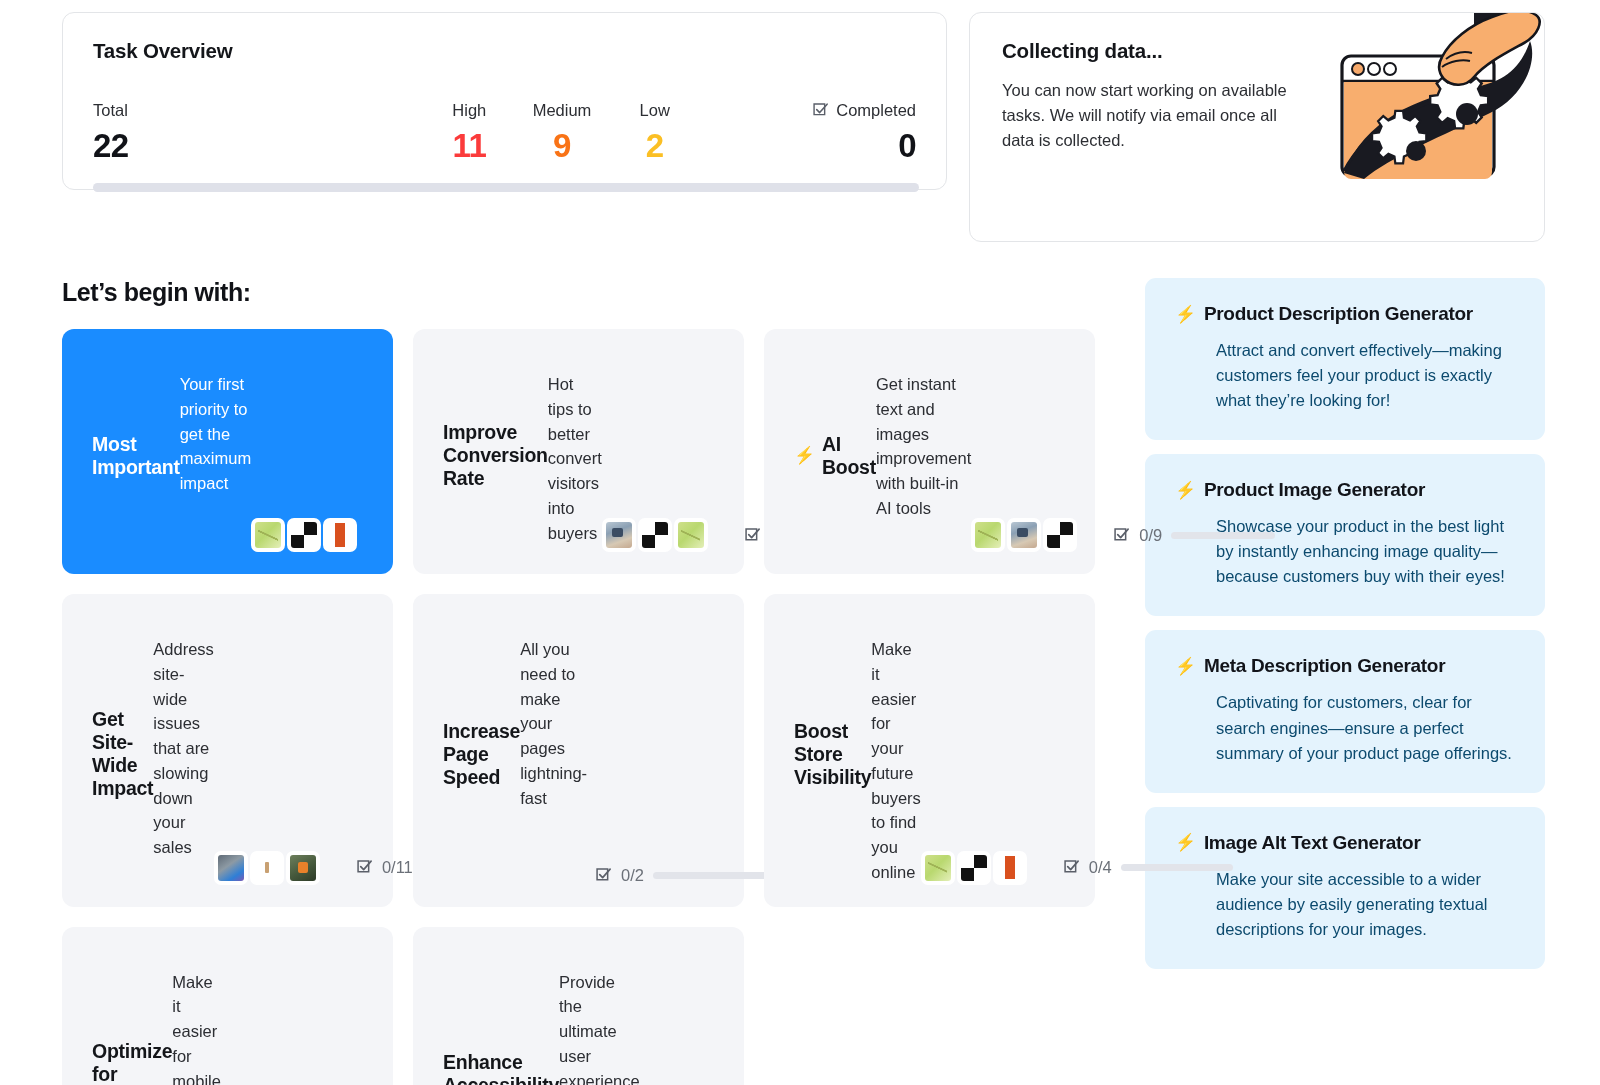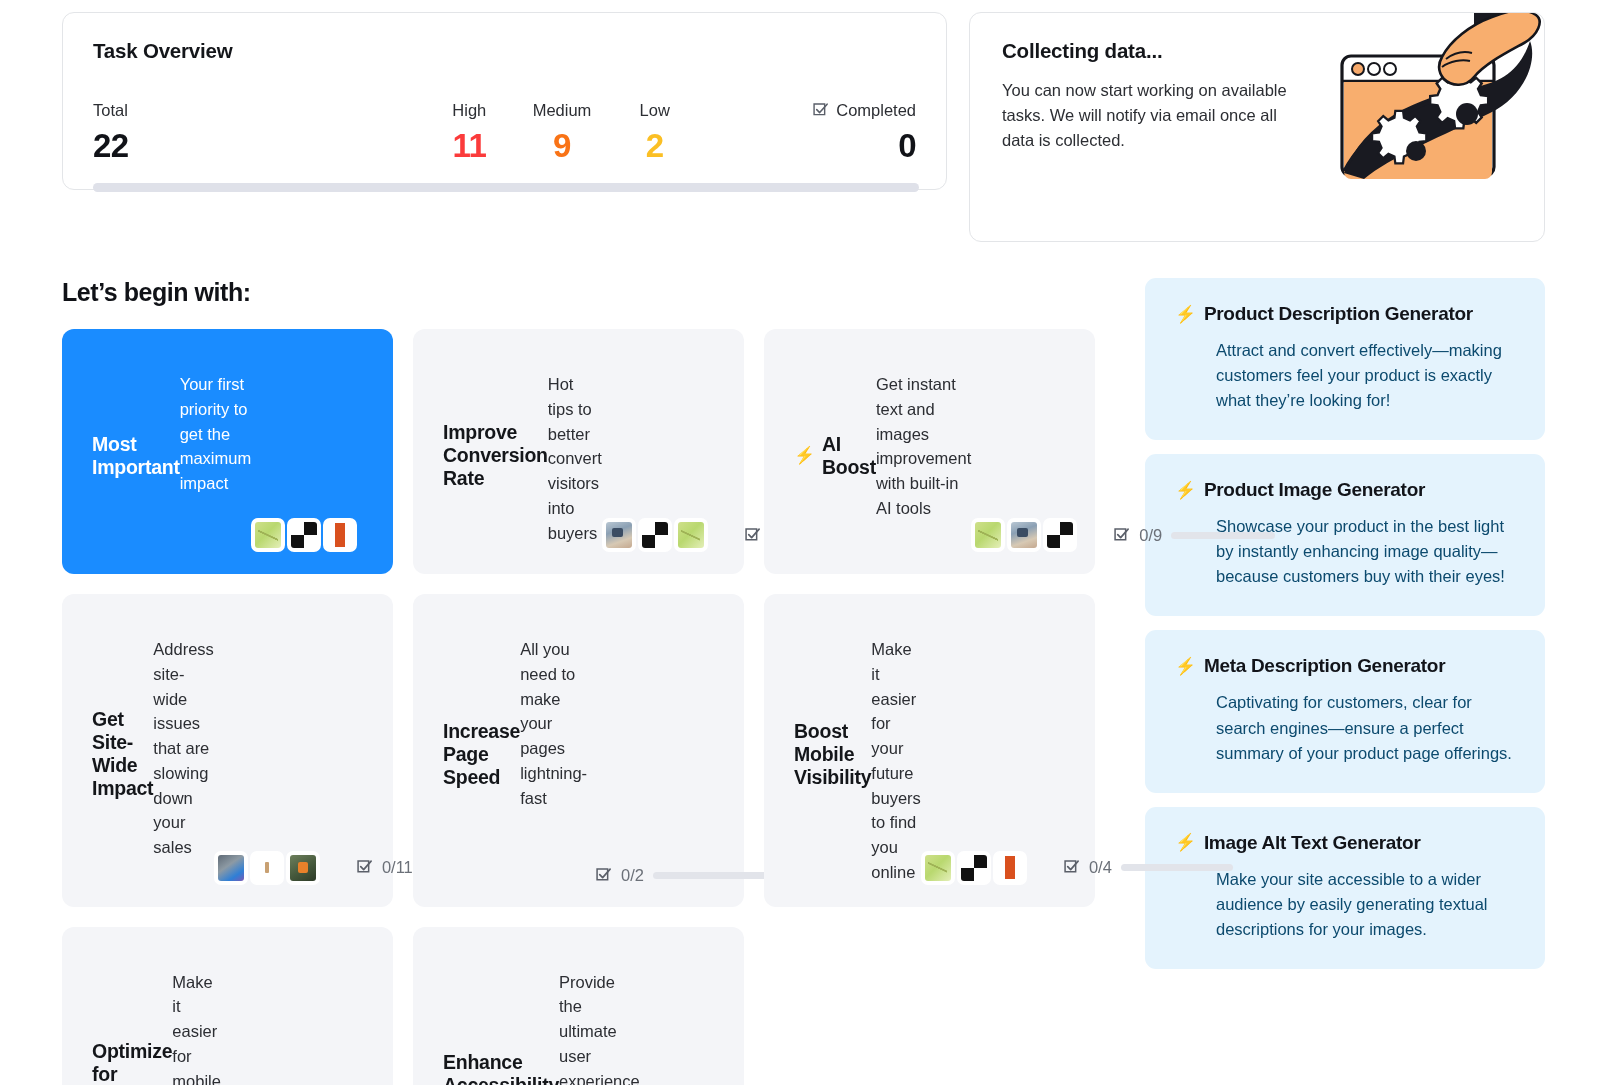--- a/index.html
+++ b/index.html
@@ -313,21 +313,21 @@
                     <path d="M2.2 2.2h11.2v11.2H2.2z" fill="none" stroke="#5a5f69" stroke-width="1.6"></path>
                     <path d="M5 8.1l3.1 3.1L16 2.3" fill="none" stroke="#5a5f69" stroke-width="1.8" stroke-linecap="round" stroke-linejoin="round"></path>
                   </svg></span>
                 <span class="prog-txt">0/2</span>
                 <span class="prog-bar" style="width: 225px;"></span>
               </div>
             </div>
           </div>
           <div class="task-card">
             <div class="tc-title">
-              <span>Boost Mobile Visibility</span>
+              <span>Boost Store Visibility</span>
             </div>
             <div class="tc-desc">Make it easier for your future buyers to find you online</div>
             <div class="tc-footer">
               <div class="thumbs">
                 <span class="thumb">
                   <i class="th-green"></i>
                 </span>
                 <span class="thumb">
                   <i class="th-check"></i>
                 </span>

